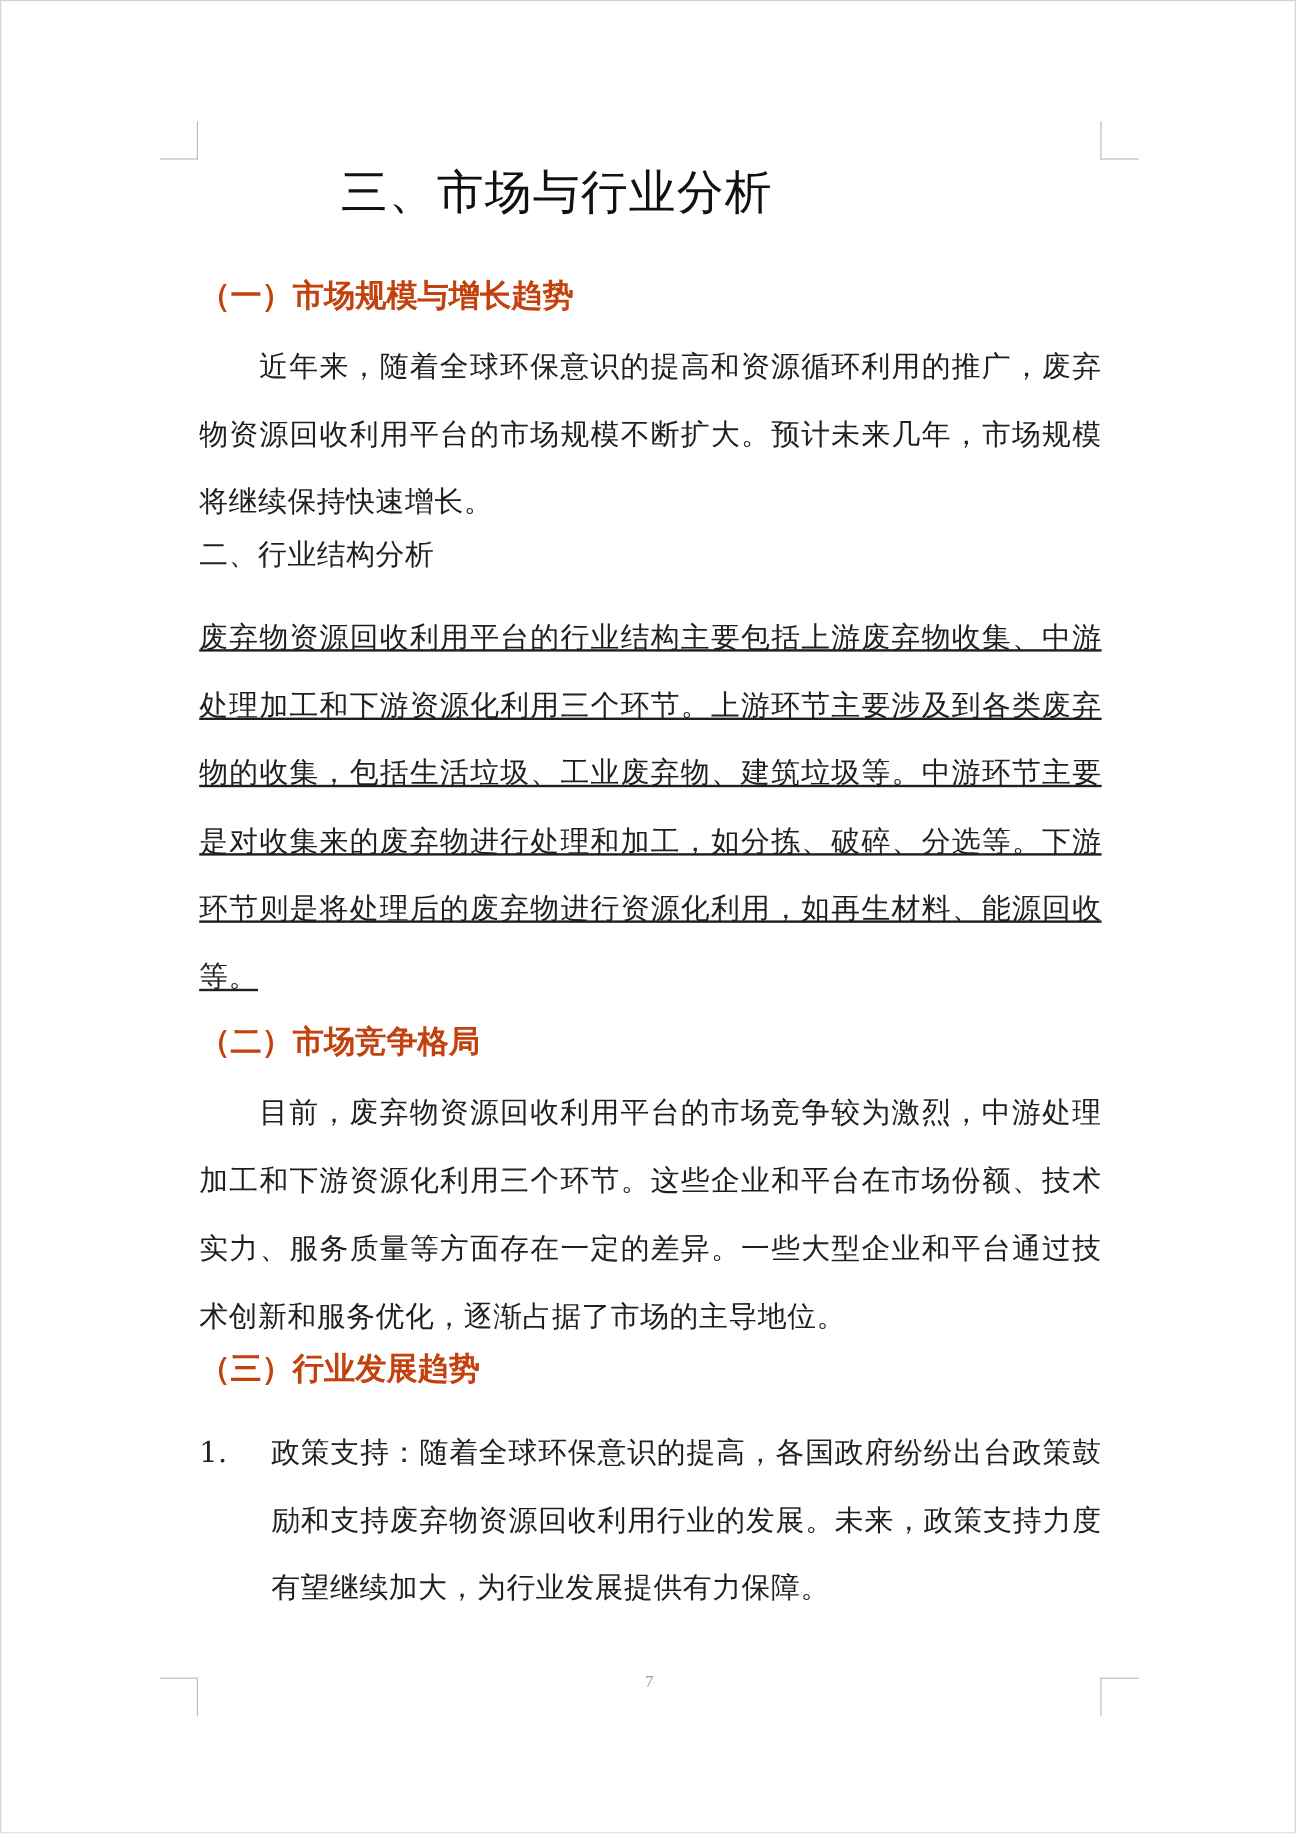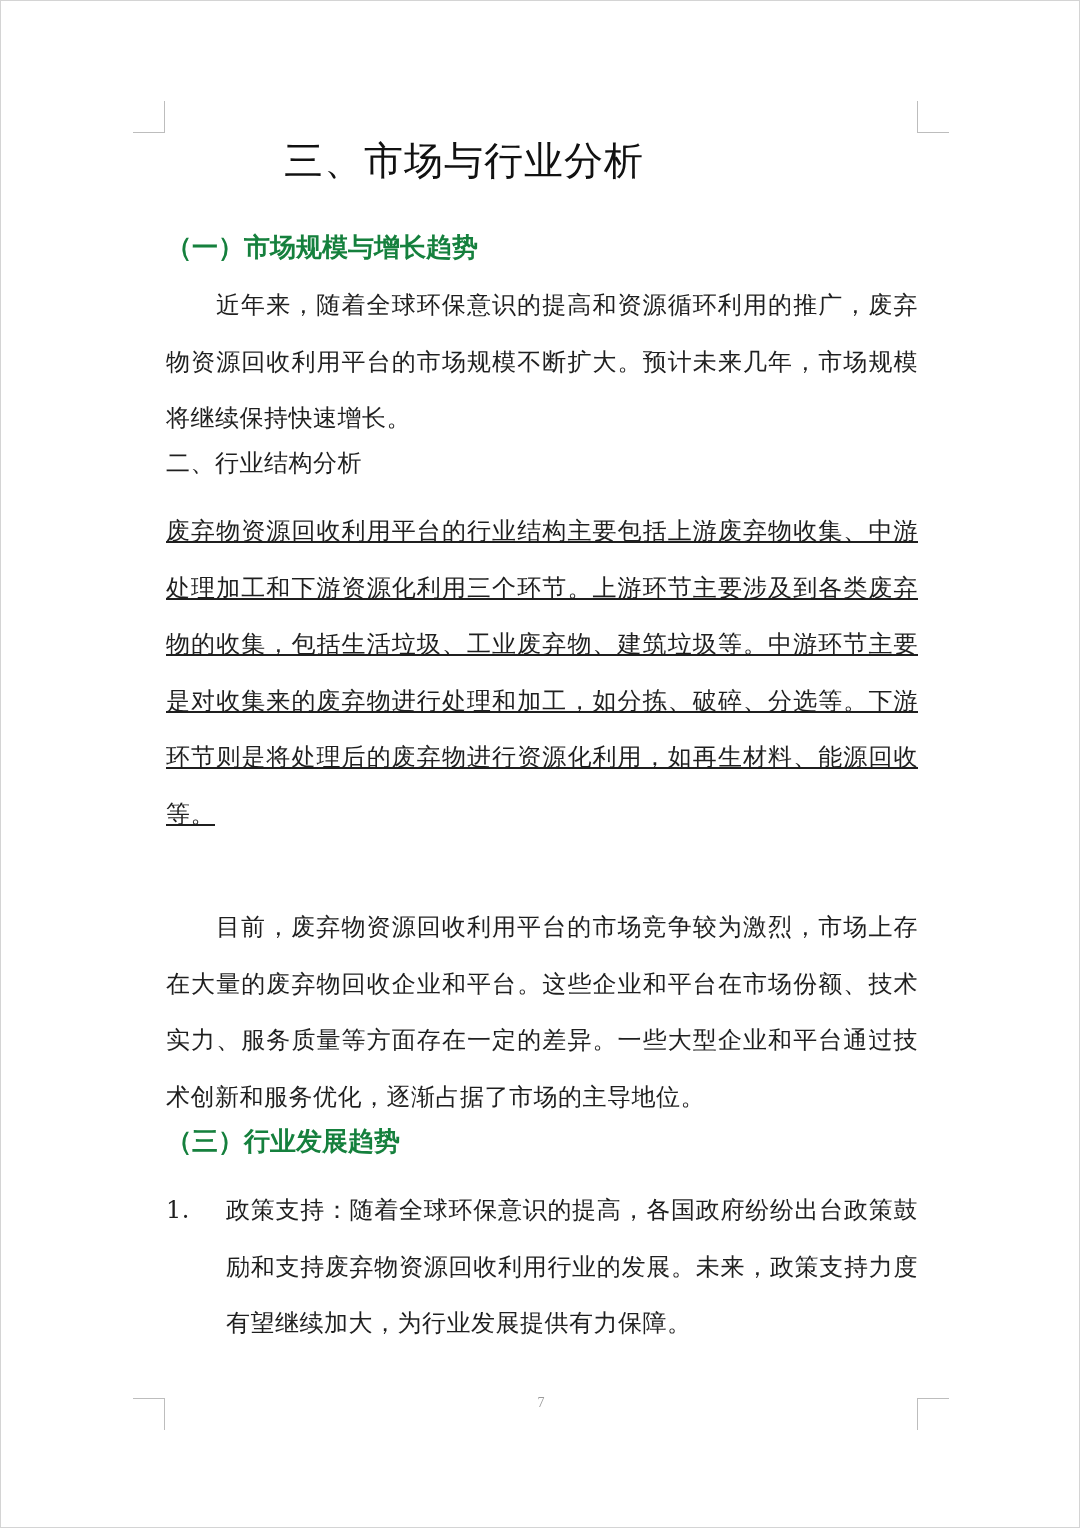--- a/index.html
+++ b/index.html
@@ -16,21 +16,21 @@
   .c-tr { left: 916px; top: 100px; border-left-width: 1px; border-bottom-width: 1px; }
   .c-bl { left: 132px; top: 1397px; border-right-width: 1px; border-top-width: 1px; }
   .c-br { left: 916px; top: 1397px; border-left-width: 1px; border-top-width: 1px; }
 
   .title {
     position: absolute; left: 0; width: 926px; top: 132px; text-align: center;
     font-size: 39px; line-height: 56px; letter-spacing: 1px; color: #111;
   }
   .h2 {
     position: absolute; left: 165px; font-size: 26px; line-height: 40px; font-weight: bold;
-    font-family: "DejaVu Sans", "Liberation Sans", sans-serif; color: #15803d;
+    font-family: "DejaVu Sans", "Liberation Sans", sans-serif; color: #c2410c;
   }
   .para {
     position: absolute; left: 165px; width: 752px; font-size: 24px; line-height: 56.5px;
     text-align: justify; text-justify: inter-character; color: #1f1f1f; letter-spacing: 0.5px;
   }
   .indent { text-indent: 50px; }
   .list-item { position: absolute; left: 165px; width: 752px; font-size: 24px; line-height: 56.5px; color: #1f1f1f; letter-spacing: 0.5px; }
   .list-num { position: absolute; left: 0; top: 0; }
   .list-body { margin-left: 60px; text-align: justify; }
   .page-num {
@@ -48,21 +48,22 @@
   <div class="corner c-br"></div>
 
   <div class="title">三、市场与行业分析</div>
 
   <div class="h2" style="top:226px;">（一）市场规模与增长趋势</div>
   <div class="para indent" style="top:276px;">近年来，随着全球环保意识的提高和资源循环利用的推广，废弃物资源回收利用平台的市场规模不断扩大。预计未来几年，市场规模将继续保持快速增长。</div>
 
   <div class="para" style="top:434px; font-family:Liberation Serif, serif;">二、行业结构分析</div>
   <div class="para" style="top:502px;text-decoration:underline;">废弃物资源回收利用平台的行业结构主要包括上游废弃物收集、中游处理加工和下游资源化利用三个环节。上游环节主要涉及到各类废弃物的收集，包括生活垃圾、工业废弃物、建筑垃圾等。中游环节主要是对收集来的废弃物进行处理和加工，如分拣、破碎、分选等。下游环节则是将处理后的废弃物进行资源化利用，如再生材料、能源回收等。</div>
 
-  <div class="para indent" style="top:898px;">目前，废弃物资源回收利用平台的市场竞争较为激烈，市场上存在大量的废弃物回收企业和平台。这些企业和平台在市场份额、技术实力、服务质量等方面存在一定的差异。一些大型企业和平台通过技术创新和服务优化，逐渐占据了市场的主导地位。</div>
+  <div class="h2" style="top:848px;">（二）市场竞争格局</div>
+  <div class="para indent" style="top:898px;">目前，废弃物资源回收利用平台的市场竞争较为激烈，中游处理加工和下游资源化利用三个环节。这些企业和平台在市场份额、技术实力、服务质量等方面存在一定的差异。一些大型企业和平台通过技术创新和服务优化，逐渐占据了市场的主导地位。</div>
 
   <div class="h2" style="top:1120px;">（三）行业发展趋势</div>
   <div class="list-item" style="top:1181px;">
     <span class="list-num">1.</span>
     <div class="list-body">政策支持：随着全球环保意识的提高，各国政府纷纷出台政策鼓励和支持废弃物资源回收利用行业的发展。未来，政策支持力度有望继续加大，为行业发展提供有力保障。</div>
   </div>
 
   <div class="page-num">7</div>
 </div>
 

